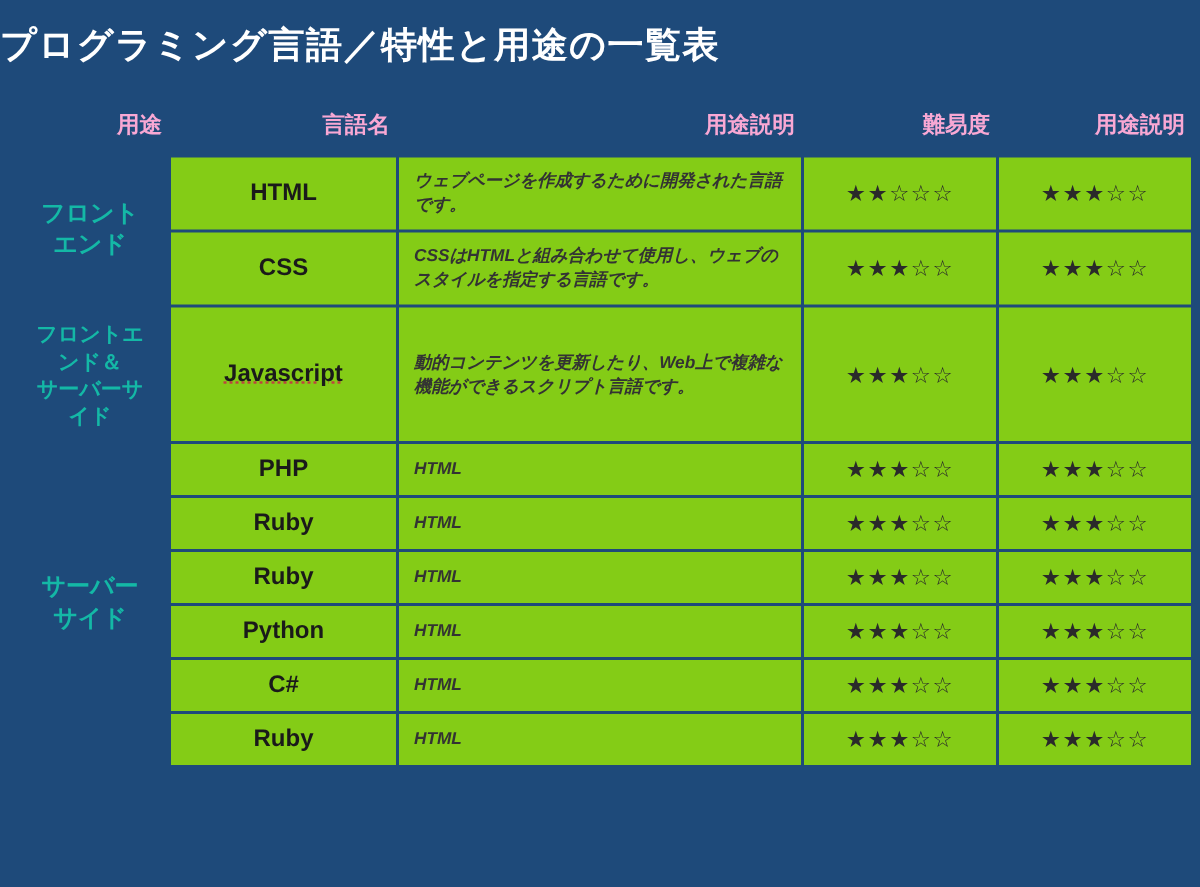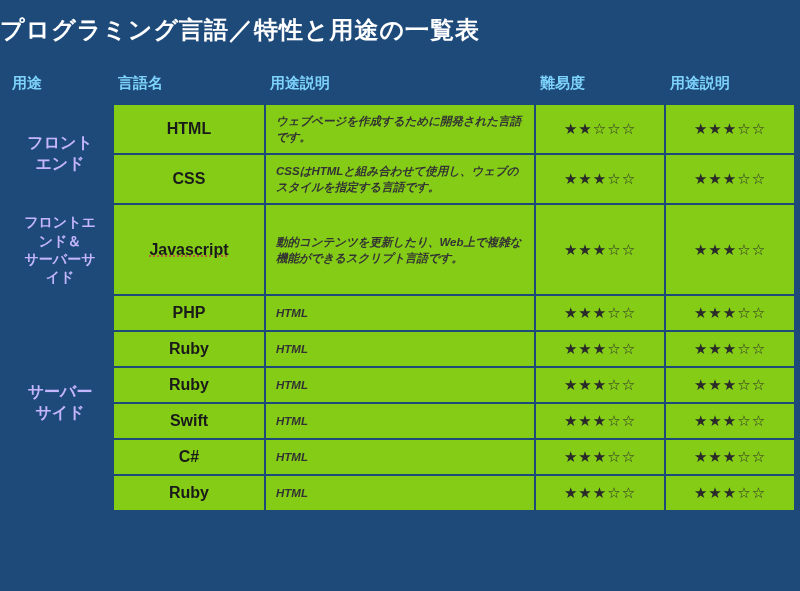--- a/index.html
+++ b/index.html
@@ -21,36 +21,36 @@
     padding: 0 6px 6px 6px;
   }
   table {
     width: 100%;
     border-collapse: separate;
     border-spacing: 2px;
     table-layout: fixed;
   }
   th {
     background: #1e4a7a;
-    color: #7dd3fc;
+    color: #f9a8d4;
     font-weight: bold;
     font-size: 15px;
     padding: 10px 4px;
-    text-align: left;
+    text-align: right;
   }
   td {
     background: #84cc16;
     padding: 8px 10px;
     vertical-align: middle;
     font-size: 12px;
     color: #2a2a2a;
   }
   td.cat {
     background: #1e4a7a;
-    color: #c4b5fd;
+    color: #14b8a6;
     text-align: center;
     font-weight: bold;
     font-size: 16px;
     line-height: 1.3;
   }
   td.cat.small { font-size: 14px; line-height: 1.3; }
   td.lang {
     text-align: center;
     font-weight: bold;
     font-size: 16px;
@@ -132,21 +132,21 @@
           <td class="stars">★★★☆☆</td>
           <td class="stars">★★★☆☆</td>
         </tr>
         <tr>
           <td class="lang">Ruby</td>
           <td class="desc">HTML</td>
           <td class="stars">★★★☆☆</td>
           <td class="stars">★★★☆☆</td>
         </tr>
         <tr>
-          <td class="lang">Swift</td>
+          <td class="lang">Python</td>
           <td class="desc">HTML</td>
           <td class="stars">★★★☆☆</td>
           <td class="stars">★★★☆☆</td>
         </tr>
         <tr>
           <td class="lang">C#</td>
           <td class="desc">HTML</td>
           <td class="stars">★★★☆☆</td>
           <td class="stars">★★★☆☆</td>
         </tr>

